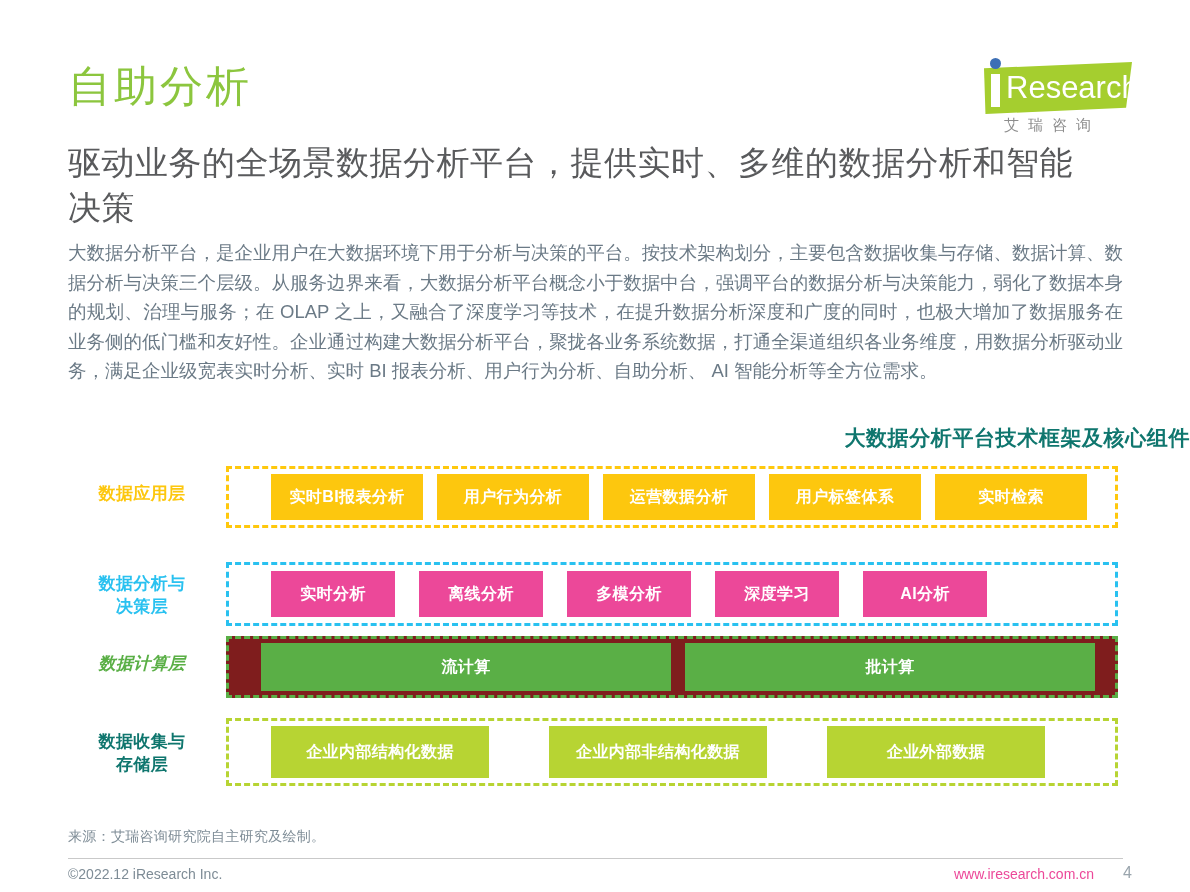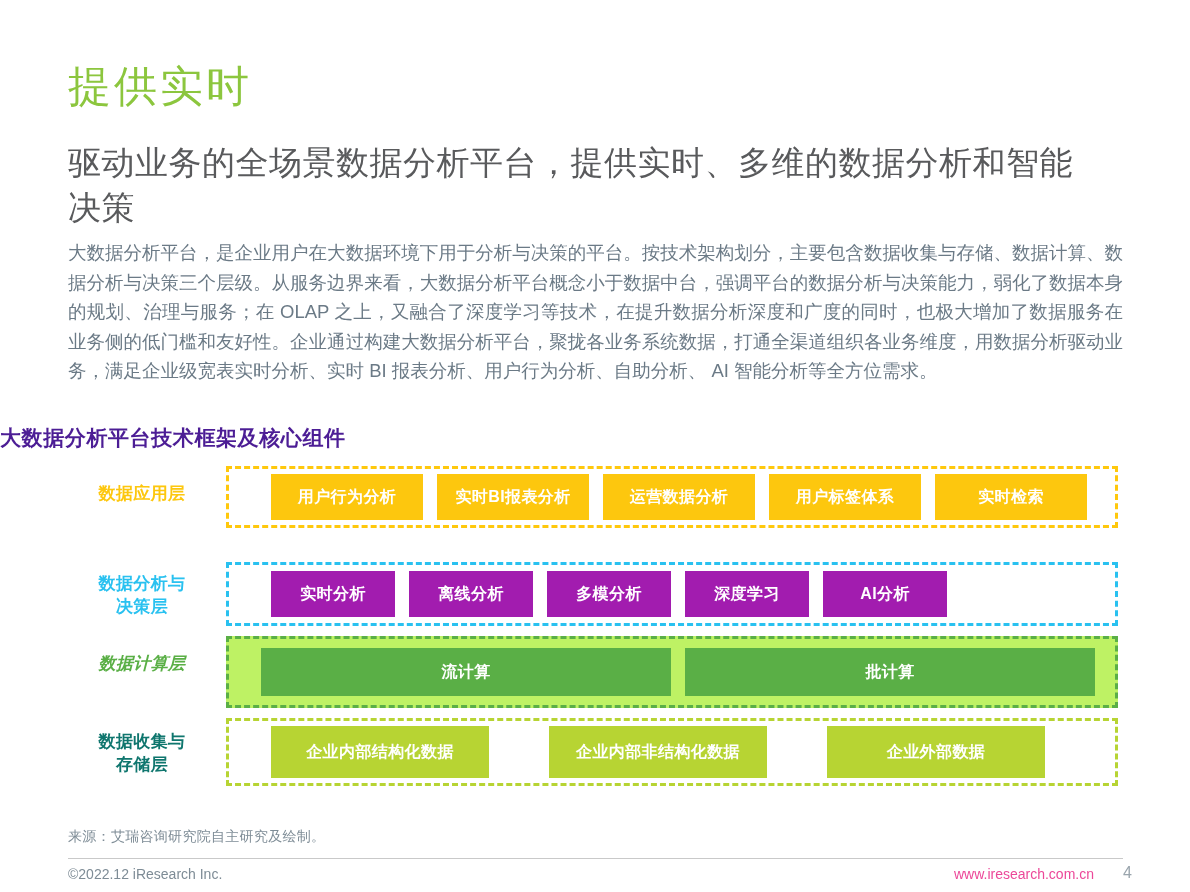--- a/index.html
+++ b/index.html
@@ -118,24 +118,24 @@
     text-justify: inter-character;
     letter-spacing: 0px;
   }
 
   
   .fig-title {
     position: absolute;
     left: 0;
     top: 424px;
     width: 1190px;
-    text-align: left;
+    text-align: right;
     font-size: 21px;
     font-weight: bold;
-    color: #4c1d95;
+    color: #0f766e;
     letter-spacing: 0.6px;
   }
   .diagram {
     position: absolute;
     left: 68px;
     top: 466px;
     width: 1055px;
     height: 330px;
   }
   .layer {
@@ -186,26 +186,26 @@
   
   .row1 { top: 0; height: 62px; }
   .row1 .layer-label { top: 16px; color: #fdc70e; }
   .row1 .layer-band { top: 0; height: 62px; border-color: #ffc80c; }
   .row1 .node { background: #fdc70e; width: 152px; margin-right: 14px; }
 
   
   .row2 { top: 96px; height: 64px; }
   .row2 .layer-label { top: 10px; color: #29c1f0; }
   .row2 .layer-band { top: 0; height: 64px; border-color: #29c1f0; }
-  .row2 .node { background: #a21caf; width: 124px; margin-right: 14px; }
+  .row2 .node { background: #ec4899; width: 124px; margin-right: 24px; }
 
   
   .row3 { top: 170px; height: 62px; }
   .row3 .layer-label { top: 16px; color: #5aaf46; font-style: italic; }
-  .row3 .layer-band { top: 0; height: 72px; border-color: #5aaf46; background: #bef264; }
+  .row3 .layer-band { top: 0; height: 62px; border-color: #5aaf46; background: #7f1d1d; }
   .row3 .layer-inner { padding-left: 32px; }
   .row3 .node { background: #5aaf46; width: 410px; margin-right: 14px; height: 48px; }
 
   
   .row4 { top: 252px; height: 68px; }
   .row4 .layer-label { top: 12px; color: #0f766e; }
   .row4 .layer-band { top: 0; height: 68px; border-color: #b7d433; }
   .row4 .layer-inner { }
   .row4 .node { background: #b7d433; width: 218px; margin-right: 60px; height: 52px; }
 
@@ -246,36 +246,45 @@
     top: 864px;
     font-size: 16px;
     color: #9aa5ad;
   }
 </style>
 </head>
 <body>
 
 <div class="page">
 
-
-  <div class="h-green">提供实时</div>
+  <div class="logo">
+    <div class="logo-shape">
+      <div class="logo-para"></div>
+      <div class="logo-i-dot"></div>
+      <div class="logo-i-stem"></div>
+      <div class="logo-research">Research</div>
+    </div>
+    <div class="logo-cn">艾瑞咨询</div>
+  </div>
+
+  <div class="h-green">自助分析</div>
   <div class="h-sub">驱动业务的全场景数据分析平台，提供实时、多维的数据分析和智能决策</div>
 
   <div class="body-text">大数据分析平台，是企业用户在大数据环境下用于分析与决策的平台。按技术架构划分，主要包含数据收集与存储、数据计算、数据分析与决策三个层级。从服务边界来看，大数据分析平台概念小于数据中台，强调平台的数据分析与决策能力，弱化了数据本身的规划、治理与服务；在 OLAP 之上，又融合了深度学习等技术，在提升数据分析深度和广度的同时，也极大增加了数据服务在业务侧的低门槛和友好性。企业通过构建大数据分析平台，聚拢各业务系统数据，打通全渠道组织各业务维度，用数据分析驱动业务，满足企业级宽表实时分析、实时 BI 报表分析、用户行为分析、自助分析、 AI 智能分析等全方位需求。</div>
 
   <div class="fig-title">大数据分析平台技术框架及核心组件</div>
 
   <div class="diagram">
 
     <div class="layer row1">
       <div class="layer-label">数据应用层</div>
       <div class="layer-band">
         <div class="layer-inner">
+          <div class="node">实时BI报表分析</div>
           <div class="node">用户行为分析</div>
-          <div class="node">实时BI报表分析</div>
           <div class="node">运营数据分析</div>
           <div class="node">用户标签体系</div>
           <div class="node">实时检索</div>
         </div>
       </div>
     </div>
 
     <div class="layer row2">
       <div class="layer-label">
         <div>数据分析与</div>

